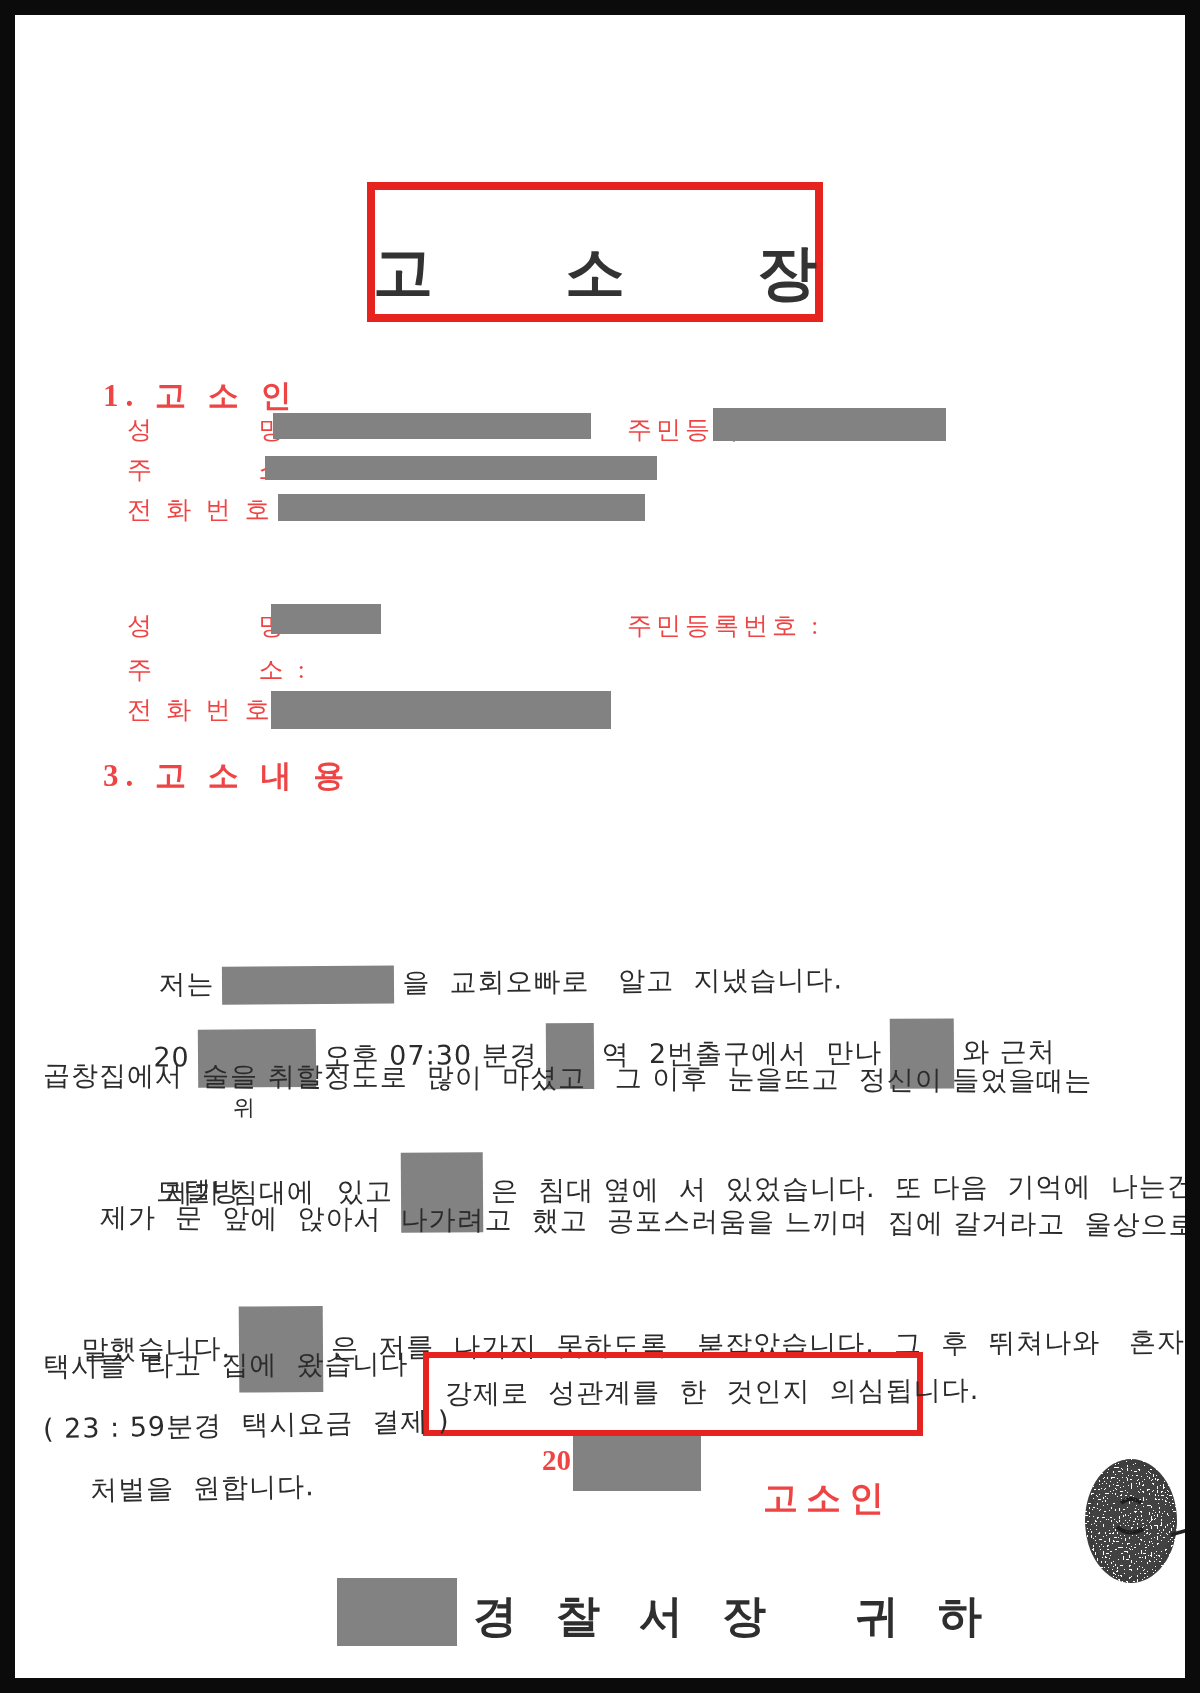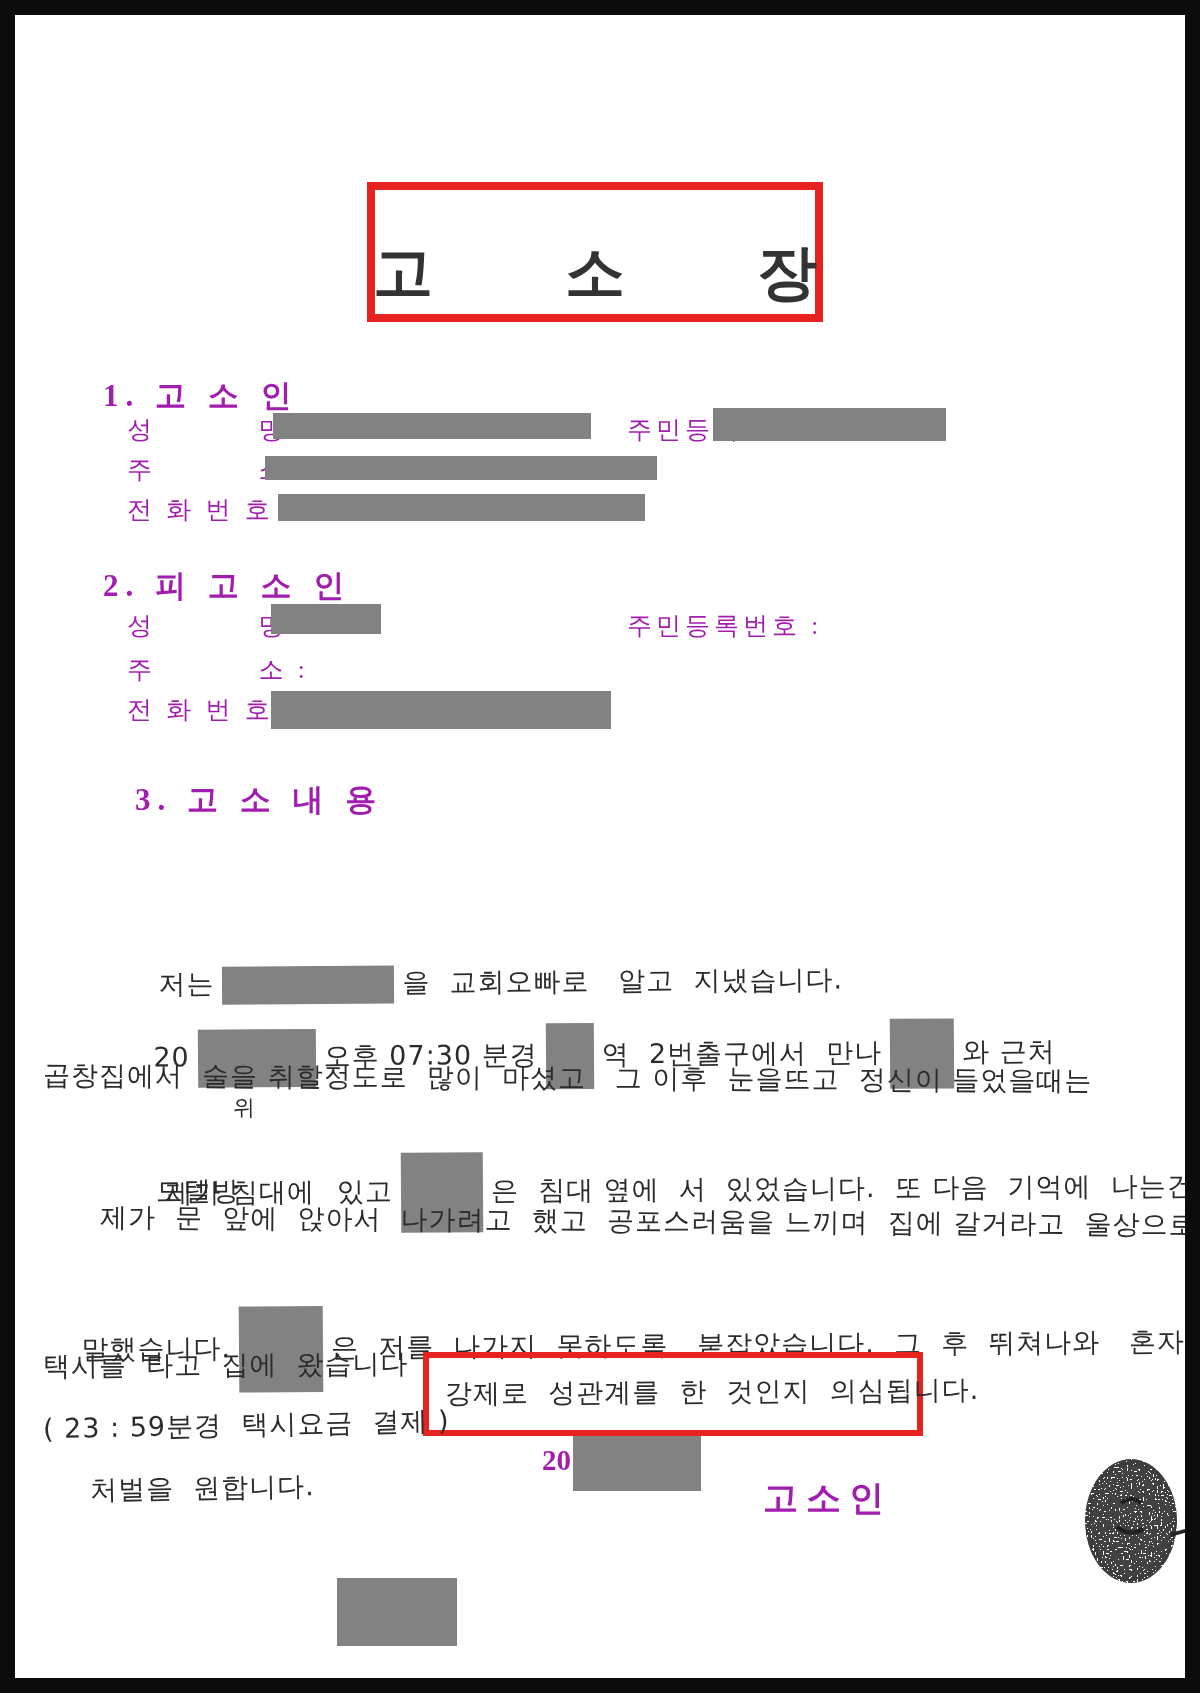--- a/index.html
+++ b/index.html
@@ -8,21 +8,21 @@
     width:1200px;height:1693px;
     background:#ffffff;
     border:15px solid #0b0b0b;
     box-sizing:border-box;
     overflow:hidden;
     font-family:"Liberation Serif", serif;
     color:#1c1c1c;
   }
   .abs{position:absolute;}
   
-  .printed{font-family:"Liberation Serif", serif;color:#a21caf;}
+  .printed{font-family:"Liberation Serif", serif;color:#ef4444;}
   .heading{font-size:31px;font-weight:bold;letter-spacing:7px;white-space:pre;}
   .fieldlabel{font-size:25px;letter-spacing:4px;white-space:pre;}
   
   .title-box{
     left:352px;top:167px;width:456px;height:140px;
     border:8px solid #e6231e;box-sizing:border-box;
     display:flex;align-items:flex-end;justify-content:center;
   }
   .title-text{
     font-size:60px;font-weight:bold;letter-spacing:34px;
@@ -61,29 +61,28 @@
   <div class="abs printed heading" style="left:88px;top:360px;">1. 고 소 인</div>
   <div class="abs printed fieldlabel" style="left:112px;top:398px;">성          명 :</div>
   <div class="abs redact" style="left:258px;top:398px;width:318px;height:26px;"></div>
   <div class="abs printed fieldlabel" style="left:612px;top:398px;">주민등록번호 :</div>
   <div class="abs redact" style="left:698px;top:393px;width:233px;height:33px;"></div>
   <div class="abs printed fieldlabel" style="left:112px;top:438px;">주          소 :</div>
   <div class="abs redact" style="left:250px;top:441px;width:392px;height:24px;"></div>
   <div class="abs printed fieldlabel" style="left:112px;top:478px;">전 화 번 호 :</div>
   <div class="abs redact" style="left:263px;top:479px;width:367px;height:27px;"></div>
 
-  <div class="abs printed heading" style="left:88px;top:550px;">2. 피 고 소 인</div>
   <div class="abs printed fieldlabel" style="left:112px;top:594px;">성          명 :</div>
   <div class="abs redact" style="left:256px;top:589px;width:110px;height:30px;"></div>
   <div class="abs printed fieldlabel" style="left:612px;top:594px;">주민등록번호 :</div>
   <div class="abs printed fieldlabel" style="left:112px;top:638px;">주          소 :</div>
   <div class="abs printed fieldlabel" style="left:112px;top:678px;">전 화 번 호 :</div>
   <div class="abs redact" style="left:256px;top:676px;width:340px;height:38px;"></div>
 
-  <div class="abs printed heading" style="left:88px;top:764px;margin-left:32px;">3. 고 소 내 용</div>
+  <div class="abs printed heading" style="left:88px;top:740px;">3. 고 소 내 용</div>
 
   <div class="abs hand" style="left:105px;top:918px;">
     <span>저는</span><span class="redact inline" style="width:172px;height:38px;"></span><span>을  교회오빠로   알고  지냈습니다.</span>
   </div>
 
   <div class="abs hand" style="left:100px;top:975px;">
     <span>20</span><span class="redact inline" style="width:118px;height:58px;"></span><span>오후 07:30 분경</span><span class="redact inline" style="width:48px;height:66px;"></span><span>역  2번출구에서  만나</span><span class="redact inline" style="width:64px;height:70px;"></span><span>와 근처</span>
   </div>
 
   <div class="abs hand" style="left:28px;top:1045px;transform:rotate(0.3deg);">곱창집에서  술을 취할정도로  많이  마셨고   그 이후  눈을뜨고  정신이 들었을때는</div>
@@ -126,14 +125,15 @@
         </filter>
       </defs>
       <ellipse cx="58" cy="78" rx="46" ry="62" fill="#3d3d3d" filter="url(#speck)"></ellipse>
       <ellipse cx="58" cy="78" rx="40" ry="55" fill="#4a4a4a" opacity="0.45" filter="url(#speck)"></ellipse>
       <path d="M98 92 C 110 88, 120 86, 128 84" stroke="#222" stroke-width="3.5" fill="none"></path>
       <path d="M48 60 q 10 -8 20 0 M44 84 q 12 10 26 2" stroke="#141414" stroke-width="4" fill="none" opacity="0.8"></path>
     </svg>
   </div>
 
   <div class="abs redact" style="left:322px;top:1563px;width:120px;height:68px;"></div>
+  <div class="abs printed addressee" style="left:458px;top:1572px;">경 찰 서 장   귀 하</div>
 
 </div>
 
 </body></html>

